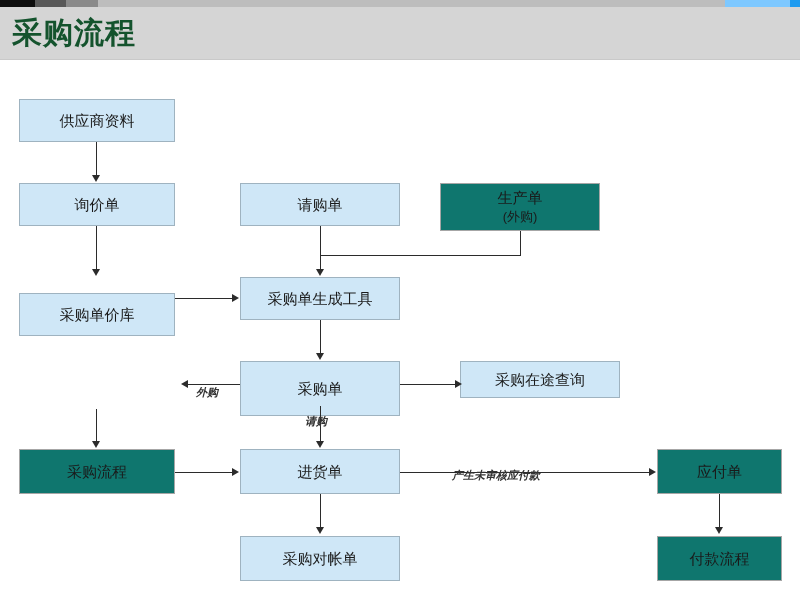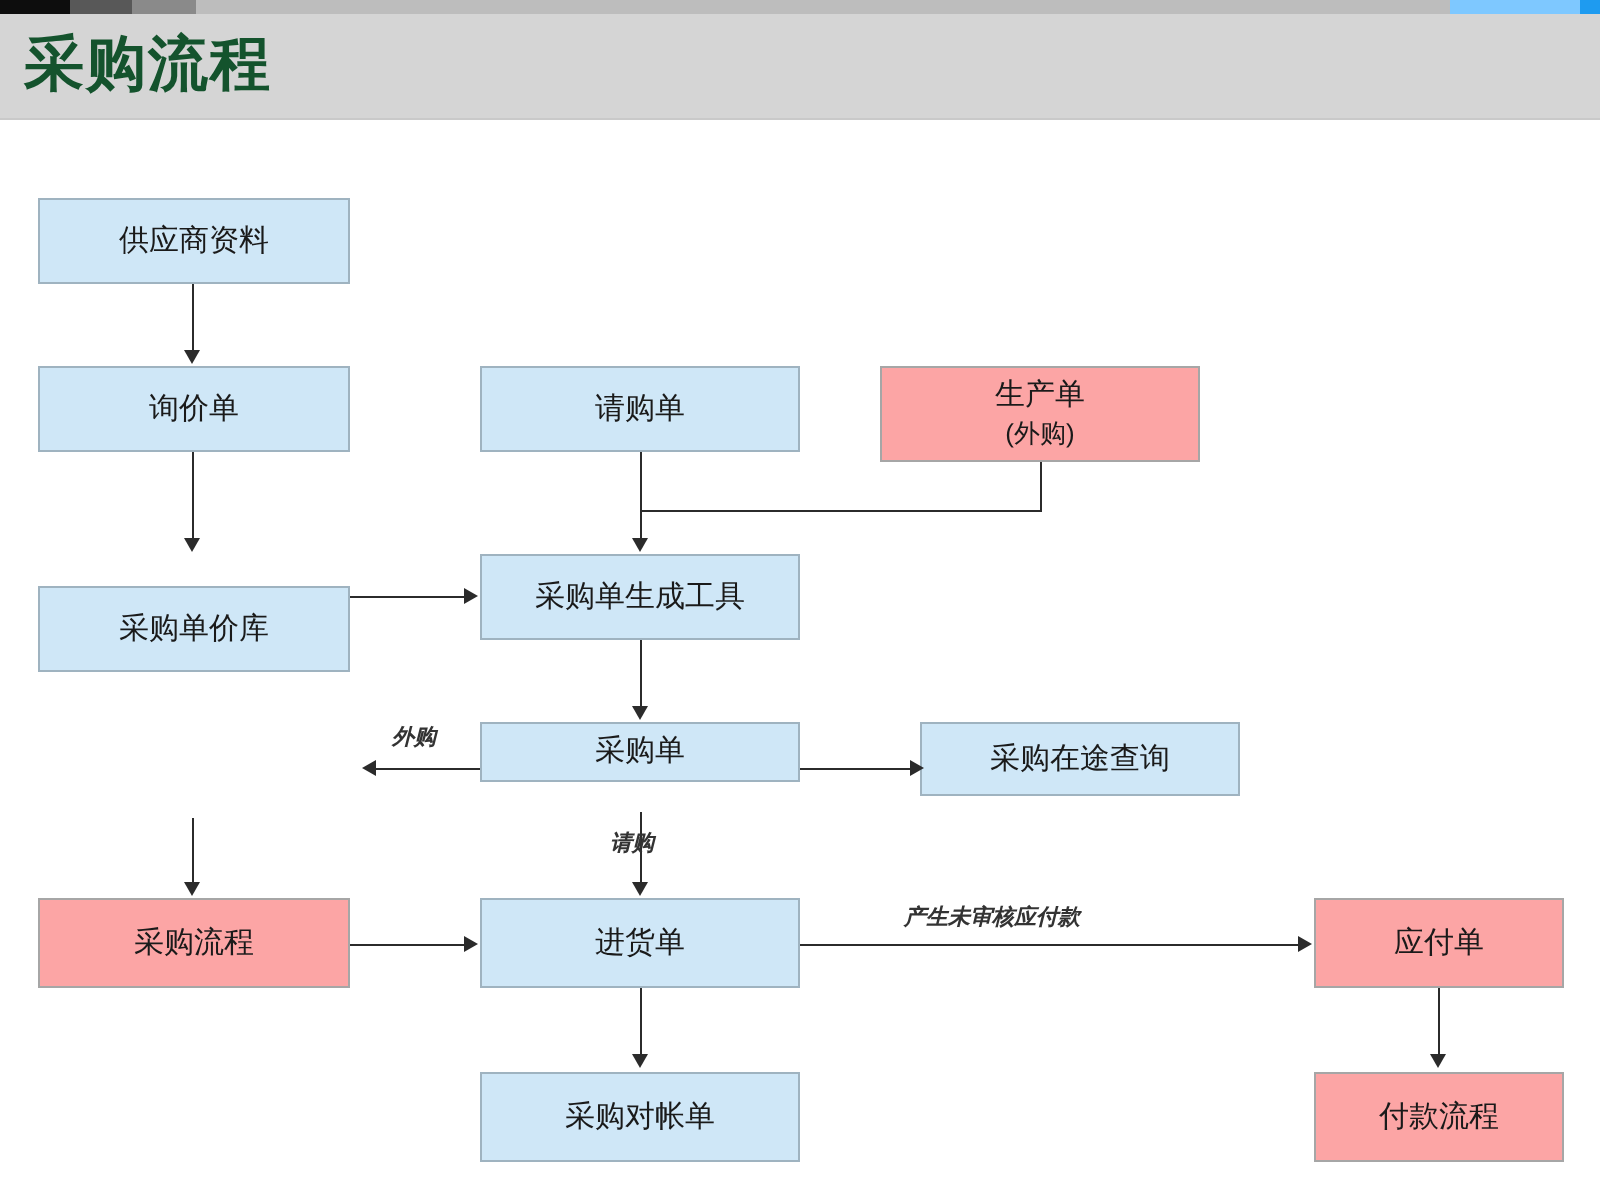--- a/index.html
+++ b/index.html
@@ -66,21 +66,21 @@
     flex-direction: column;
     align-items: center;
     justify-content: center;
     font-size: 15px;
     color: #1a1a1a;
     line-height: 19px;
     text-align: center;
     white-space: nowrap;
   }
   .node.blue  { background: #cfe7f7; border-color: #9fb3c0; }
-  .node.white { background: #fca5a5; border-color: #a6a6a6; }
+  .node.white { background: #0f766e; border-color: #a6a6a6; }
   .node .sub { font-size: 13px; }
 
   
   .ln {
     position: absolute;
     background: #2b2b2b;
   }
   .ln.h { height: 1px; }
   .ln.v { width: 1px; }
 
@@ -149,21 +149,21 @@
   </div>
 
   <div class="node blue" style="left:240px;top:122px;width:160px;height:43px;">
     <span>请购单</span>
   </div>
 
   <div class="node blue" style="left:240px;top:216px;width:160px;height:43px;">
     <span>采购单生成工具</span>
   </div>
 
-  <div class="node blue" style="left:240px;top:300px;width:160px;height:30px;font-family:Liberation Mono, monospace;">
+  <div class="node blue" style="left:240px;top:300px;width:160px;height:55px;">
     <span>采购单</span>
   </div>
 
   <div class="node blue" style="left:240px;top:388px;width:160px;height:45px;">
     <span>进货单</span>
   </div>
 
   <div class="node blue" style="left:240px;top:475px;width:160px;height:45px;">
     <span>采购对帐单</span>
   </div>
@@ -220,19 +220,19 @@
 
   <div class="ln h" style="left:400px;top:411px;width:250px;"></div>
   <div class="arrow right" style="left:649px;top:407px;"></div>
 
   <div class="ln v" style="left:320px;top:433px;height:34px;"></div>
   <div class="arrow down" style="left:316px;top:466px;"></div>
 
   <div class="ln v" style="left:719px;top:433px;height:34px;"></div>
   <div class="arrow down" style="left:715px;top:466px;"></div>
 
-  <div class="edge-label" style="left:196px;top:300px;">外购</div>
+  <div class="edge-label" style="left:196px;top:324px;">外购</div>
 
   <div class="edge-label" style="left:305px;top:353px;">请购</div>
 
-  <div class="edge-label" style="left:452px;top:390px;">产生未审核应付款</div>
+  <div class="edge-label" style="left:452px;top:407px;">产生未审核应付款</div>
 
 </div>
 
 </body></html>

